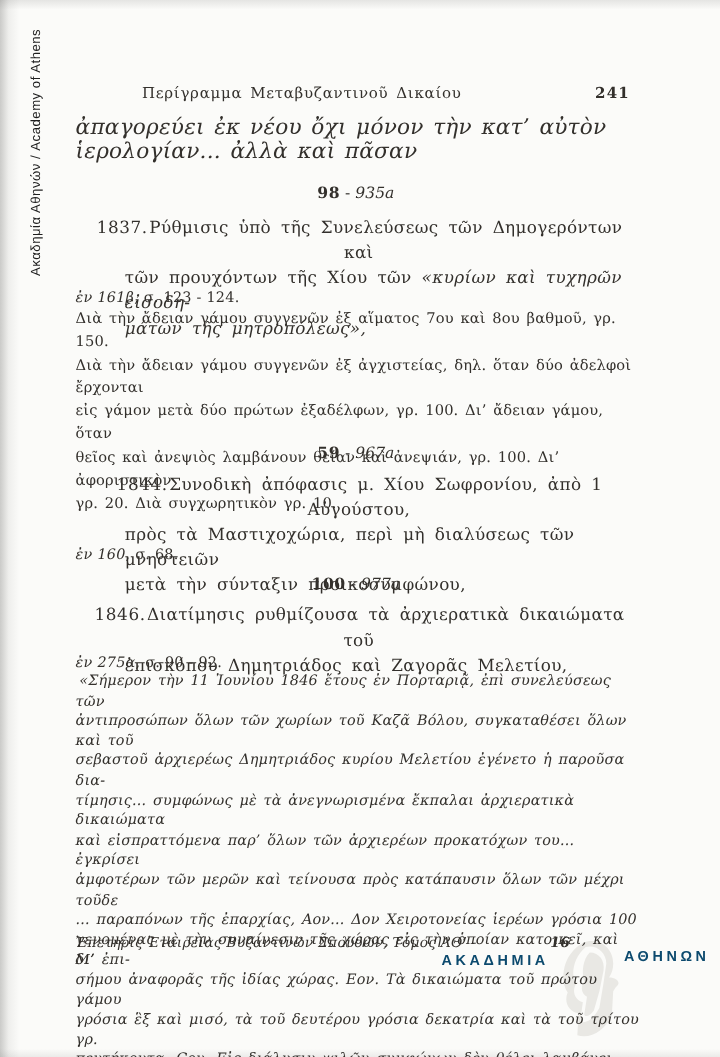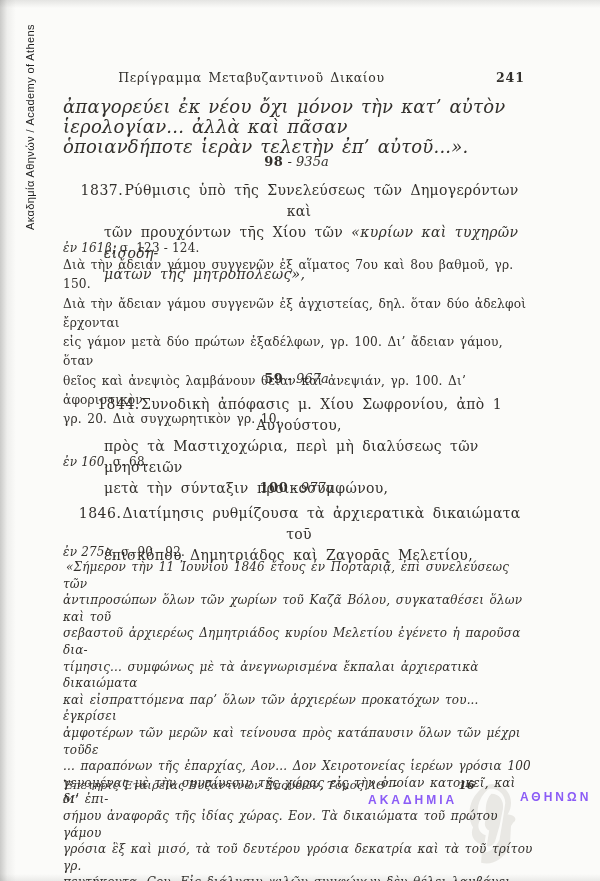--- a/index.html
+++ b/index.html
@@ -49,21 +49,21 @@
   .quote { position:absolute; left:63px; width:472px;
     font-style:italic; font-size:12px; line-height:16.6px; letter-spacing:.15px; word-spacing:1.6px; }
   .quote div:first-child { text-indent:3px; }
 
   .footnote { position:absolute; left:63px; top:778px; width:412px; font-size:11.5px;
     font-style:italic; letter-spacing:.2px; display:flex; justify-content:space-between;gap:32px; }
   .footnote .sig { font-weight:bold;padding-left:12px; }
 
   .wm { position:absolute; left:0; top:0; width:600px; height:881px; pointer-events:none; }
   .wm-text { position:absolute; font-family:"Liberation Sans","DejaVu Sans",sans-serif;
-    font-size:12px; letter-spacing:3px; color:#8b5cf6; font-weight:bold; }
+    font-size:12px; letter-spacing:3px; color:#0c4a6e; font-weight:bold; }
   .wm-left  { left:368px; top:793px; }
   .wm-right { left:520px; top:790px; }
   .wm-head  { position:absolute; left:452px; top:780px; width:72px; height:92px; }
 </style>
 </head>
 <body>
 
 <div class="page">
 
   <div class="edge edge-left"></div>
@@ -82,21 +82,20 @@
 
   <div class="brand">Ακαδημία Αθηνών / Academy of Athens</div>
 
   <div class="runhead">
     <span class="rh-title">Περίγραμμα Μεταβυζαντινοῦ Δικαίου</span>
     <span class="rh-page">241</span>
   </div>
 
   <div class="intro">
       <div><span>ἀπαγορεύει ἐκ νέου ὄχι μόνον τὴν κατ’ αὐτὸν ἱερολογίαν... ἀλλὰ καὶ πᾶσαν</span></div>
-      <div><span>ὁποιανδήποτε ἱερὰν τελετὴν ἐπ’ αὐτοῦ...».</span></div>
     </div>
 
   <div class="sec-head" style="top:154px">
     <span class="sec-num">98</span><span class="sec-sep"> - </span><span class="sec-code">935a</span>
   </div>
   <div class="entry" style="top:180px">
       <div><span class="num">1837.</span><span>Ρύθμισις ὑπὸ τῆς Συνελεύσεως τῶν Δημογερόντων καὶ</span></div>
       <div><span>τῶν προυχόντων τῆς Χίου τῶν </span><span class="i">«κυρίων καὶ τυχηρῶν εἰσοδη-</span></div>
       <div><span class="i">μάτων τῆς μητροπόλεως»,</span></div>
     </div>

